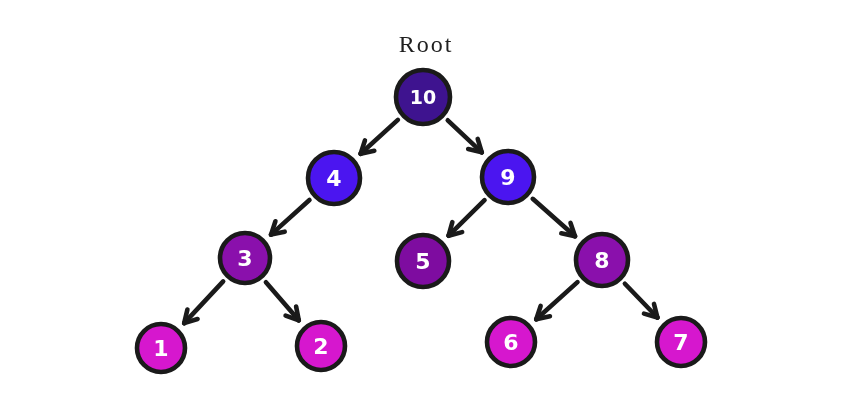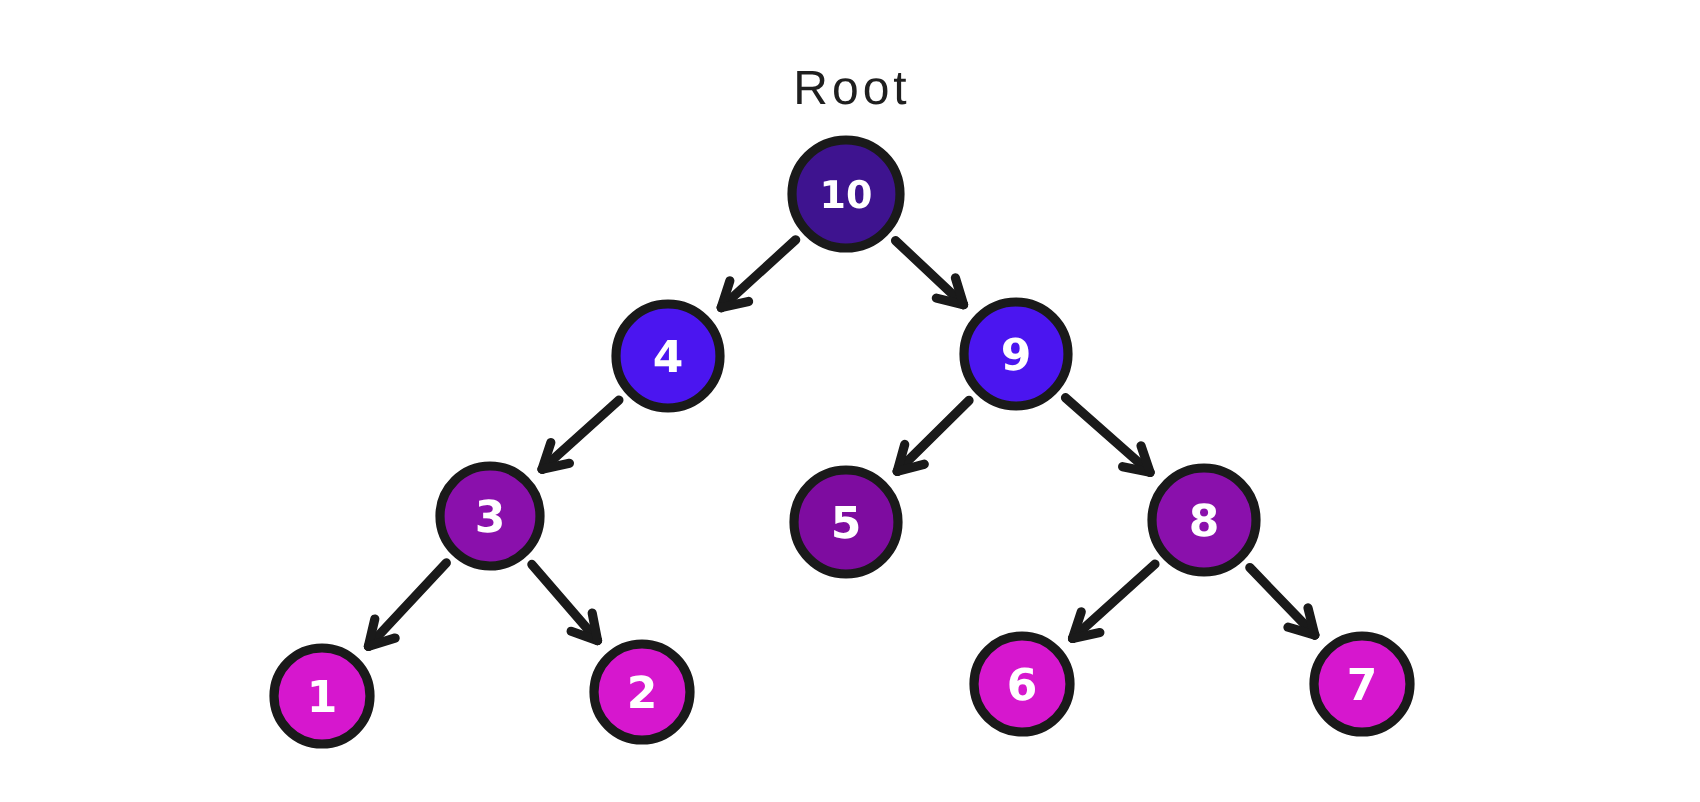--- a/index.html
+++ b/index.html
@@ -13,21 +13,21 @@
     width: 850px;
     height: 401px;
     background: #ffffff;
     overflow: hidden;
   }
   .root-label {
     position: absolute;
     top: 31px;
     left: 426px;
     transform: translateX(-50%);
-    font-family: Liberation Sans, sans-serif;
+    font-family: Liberation Serif, serif;
     font-size: 24px;
     font-weight: 500;
     letter-spacing: 2px;
     color: #1f1f1f;
     white-space: nowrap;
     user-select: none;
   }
   svg.tree-svg {
     position: absolute;
     top: 0;

